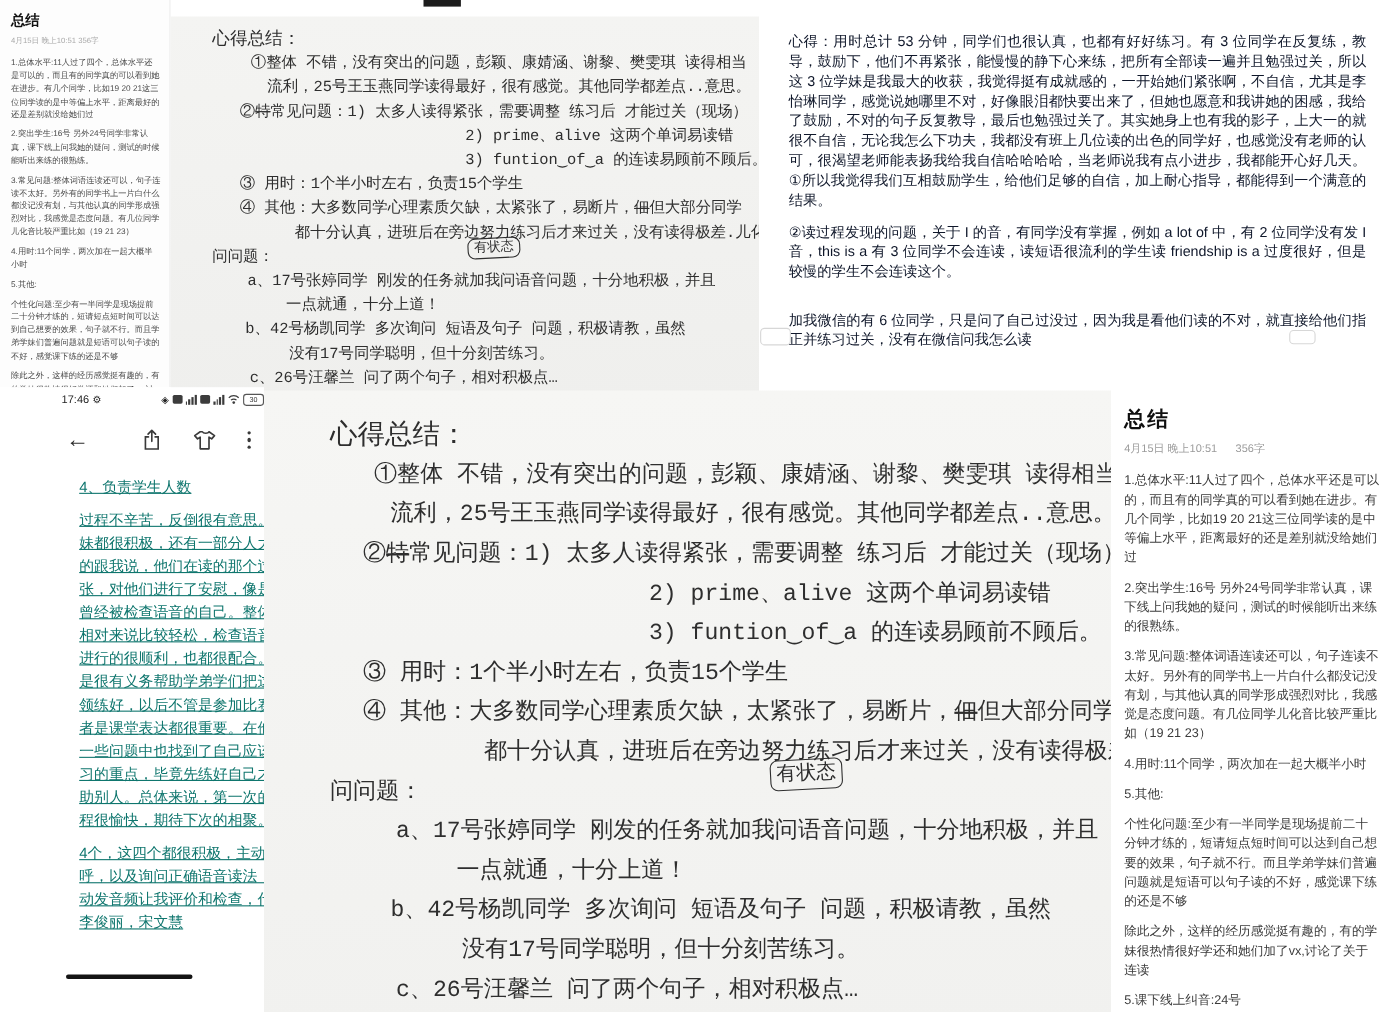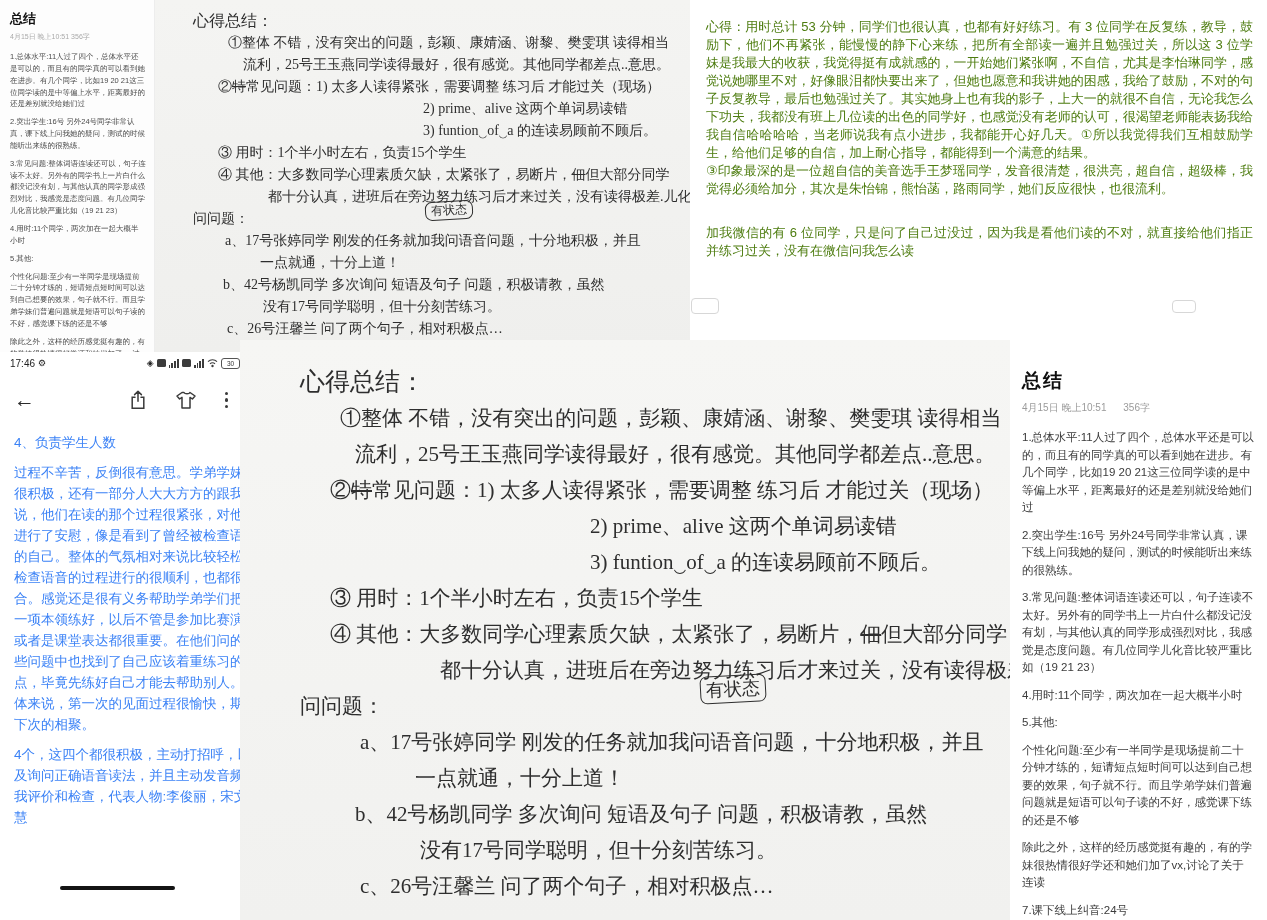--- a/index.html
+++ b/index.html
@@ -1,46 +1,46 @@
 <!DOCTYPE html>
 <html><head>
 <meta charset="utf-8">
 <style>
   html,body{margin:0;padding:0;background:#fff;}
   #stage{position:relative;width:1267px;height:920px;background:#fff;overflow:hidden;
          font-family:"Liberation Sans","DejaVu Sans",sans-serif;color:#333;}
-  .panel{position:absolute;box-sizing:border-box;overflow:hidden;}
+  .panel{position:absolute;box-sizing:border-box;overflow:hidden;padding-left:46px;}
 
   
   #panel-summary-mini{left:0;top:0;width:155px;height:352px;background:#fdfdfd;
       border-right:1px solid #ededed;padding:10px 8px 0 10px;}
   #panel-summary-mini .t{font-size:13px;font-weight:bold;color:#111;}
   #panel-summary-mini .meta{font-size:7px;color:#a9a9a9;margin:4px 0 9px;}
   #panel-summary-mini p{font-size:7.5px;line-height:1.58;color:#4a4a4a;margin:0 0 6px;}
 
   
   #panel-notes-small{left:155px;top:0;width:535px;height:352px;
       background:linear-gradient(180deg,#f4f4f2,#efefed);padding:10px 0 0 38px;}
-  .hw{font-family:Liberation Serif, serif;color:#2e2e2e;}
+  .hw{font-family:Liberation Mono, monospace;color:#2e2e2e;margin-top:15px;}
   #panel-notes-small .row{font-size:14px;line-height:22px;white-space:nowrap;}
   #panel-notes-small .title{font-size:16px;}
   .s-1{margin-left:35px}.s-2{margin-left:50px}.s-3{margin-left:25px}
   .s-sub{margin-left:230px}.s-6{margin-left:25px}.s-7{margin-left:25px}
   .s-8{margin-left:75px}.s-a{margin-left:32px}.s-a2{margin-left:67px}
   .s-b{margin-left:30px}.s-b2{margin-left:70px}.s-c{margin-left:34px}
   .qrow{position:relative;}
   .badge{display:inline-block;border:1.5px solid #2e2e2e;border-radius:7px;
          padding:0 5px;transform:rotate(-3deg);position:absolute;}
   #panel-notes-small .badge{left:232px;top:-7px;font-size:12px;line-height:17px;}
   .strike{text-decoration:line-through;}
 
   
   #panel-memo{left:690px;top:0;width:577px;height:340px;background:#fff;
       padding:18px 14px 0 16px;}
-  #panel-memo p{font-size:13px;line-height:18px;color:#4d7c0f;margin:0;text-align:justify;}
+  #panel-memo p{font-size:13px;line-height:18px;color:#0f172a;margin:11px;text-align:justify;}
   #panel-memo p.gap{margin-top:26px;}
   .faint-box{position:absolute;border:1px solid #d7d7d7;border-radius:4px;background:#fff;}
   #fb1{left:1px;top:298px;width:26px;height:14px;}
   #fb2{left:482px;top:300px;width:22px;height:11px;}
 
   
   #panel-phone{left:0;top:352px;width:240px;height:568px;background:#fff;}
   .statusbar{display:flex;justify-content:space-between;align-items:center;
       padding:4px 0 0 10px;height:14px;font-size:10px;color:#222;}
   .statusbar .left{display:flex;align-items:center;gap:3px;}
@@ -56,21 +56,21 @@
       line-height:9px;text-align:center;color:#333;position:relative;}
   .battery::after{content:"";position:absolute;right:-3px;top:2px;width:2px;height:4px;
       background:#555;border-radius:0 1px 1px 0;}
   .toolbar{display:flex;align-items:center;padding:16px 10px 0 14px;height:28px;}
   .toolbar .spacer{flex:1;}
   .back{font-size:21px;color:#2b2b2b;line-height:22px;}
   .tool-ic{margin-left:28px;display:flex;align-items:center;}
   .kebab{display:flex;flex-direction:column;gap:3px;margin-left:26px;padding:2px;}
   .kebab b{width:3.5px;height:3.5px;background:#3a3a3a;border-radius:50%;}
   .phone-content{width:258px;padding:18px 0 0 14px;box-sizing:border-box;}
-  .phone-content p{font-size:13.5px;line-height:21px;color:#3b82f6;margin:0 0 9px;}
+  .phone-content p{font-size:13.5px;line-height:21px;color:#0f766e;margin:0 12px 9px;text-decoration:underline;}
   .home-indicator{position:absolute;left:60px;bottom:30px;width:115px;height:4px;
       background:#141414;border-radius:2px;}
 
   
   #panel-notes-large{left:240px;top:340px;width:770px;height:580px;
       background:linear-gradient(180deg,#f6f6f4,#f1f1ef);padding:24px 0 0 60px;}
   #panel-notes-large .row{font-size:21px;line-height:36px;white-space:nowrap;}
   #panel-notes-large .title{font-size:25px;}
   .L-1{margin-left:40px}.L-2{margin-left:55px}.L-3{margin-left:30px}
   .L-sub{margin-left:290px}.L-6{margin-left:30px}.L-7{margin-left:30px}
@@ -128,21 +128,21 @@
     </div>
     <div class="row s-a">a、17号张婷同学 刚发的任务就加我问语音问题，十分地积极，并且</div>
     <div class="row s-a2">一点就通，十分上道！</div>
     <div class="row s-b">b、42号杨凯同学 多次询问 短语及句子 问题，积极请教，虽然</div>
     <div class="row s-b2">没有17号同学聪明，但十分刻苦练习。</div>
     <div class="row s-c">c、26号汪馨兰 问了两个句子，相对积极点…</div>
   </div>
 
   <div class="panel" id="panel-memo">
     <p>心得：用时总计 53 分钟，同学们也很认真，也都有好好练习。有 3 位同学在反复练，教导，鼓励下，他们不再紧张，能慢慢的静下心来练，把所有全部读一遍并且勉强过关，所以这 3 位学妹是我最大的收获，我觉得挺有成就感的，一开始她们紧张啊，不自信，尤其是李怡琳同学，感觉说她哪里不对，好像眼泪都快要出来了，但她也愿意和我讲她的困感，我给了鼓励，不对的句子反复教导，最后也勉强过关了。其实她身上也有我的影子，上大一的就很不自信，无论我怎么下功夫，我都没有班上几位读的出色的同学好，也感觉没有老师的认可，很渴望老师能表扬我给我自信哈哈哈哈，当老师说我有点小进步，我都能开心好几天。①所以我觉得我们互相鼓励学生，给他们足够的自信，加上耐心指导，都能得到一个满意的结果。</p>
-    <p>③印象最深的是一位超自信的美音选手王梦瑶同学，发音很清楚，很洪亮，超自信，超级棒，我觉得必须给加分，其次是朱怡锦，熊怡菡，路雨同学，她们反应很快，也很流利。</p>
+    <p>②读过程发现的问题，关于 I 的音，有同学没有掌握，例如 a lot of 中，有 2 位同学没有发 I 音，this is a 有 3 位同学不会连读，读短语很流利的学生读 friendship is a  过度很好，但是较慢的学生不会连读这个。</p>
     <p class="gap">加我微信的有 6 位同学，只是问了自己过没过，因为我是看他们读的不对，就直接给他们指正并练习过关，没有在微信问我怎么读</p>
     <span class="faint-box" id="fb1"></span>
     <span class="faint-box" id="fb2"></span>
   </div>
 
   <div class="panel" id="panel-phone">
     <div class="statusbar">
       <span class="left">
         <span>17:46</span>
         <span class="gear">⚙</span>
@@ -228,16 +228,16 @@
       <span>4月15日 晚上10:51</span>
       <span class="wc">356字</span>
     </div>
     <p>1.总体水平:11人过了四个，总体水平还是可以的，而且有的同学真的可以看到她在进步。有几个同学，比如19 20 21这三位同学读的是中等偏上水平，距离最好的还是差别就没给她们过</p>
     <p>2.突出学生:16号 另外24号同学非常认真，课下线上问我她的疑问，测试的时候能听出来练的很熟练。</p>
     <p>3.常见问题:整体词语连读还可以，句子连读不太好。另外有的同学书上一片白什么都没记没有划，与其他认真的同学形成强烈对比，我感觉是态度问题。有几位同学儿化音比较严重比如（19 21 23）</p>
     <p>4.用时:11个同学，两次加在一起大概半小时</p>
     <p>5.其他:</p>
     <p>个性化问题:至少有一半同学是现场提前二十分钟才练的，短请短点短时间可以达到自己想要的效果，句子就不行。而且学弟学妹们普遍问题就是短语可以句子读的不好，感觉课下练的还是不够</p>
     <p>除此之外，这样的经历感觉挺有趣的，有的学妹很热情很好学还和她们加了vx,讨论了关于连读</p>
-    <p>7.课下线上纠音:24号</p>
+    <p>5.课下线上纠音:24号</p>
   </div>
 
 </div>
 
 </body></html>

